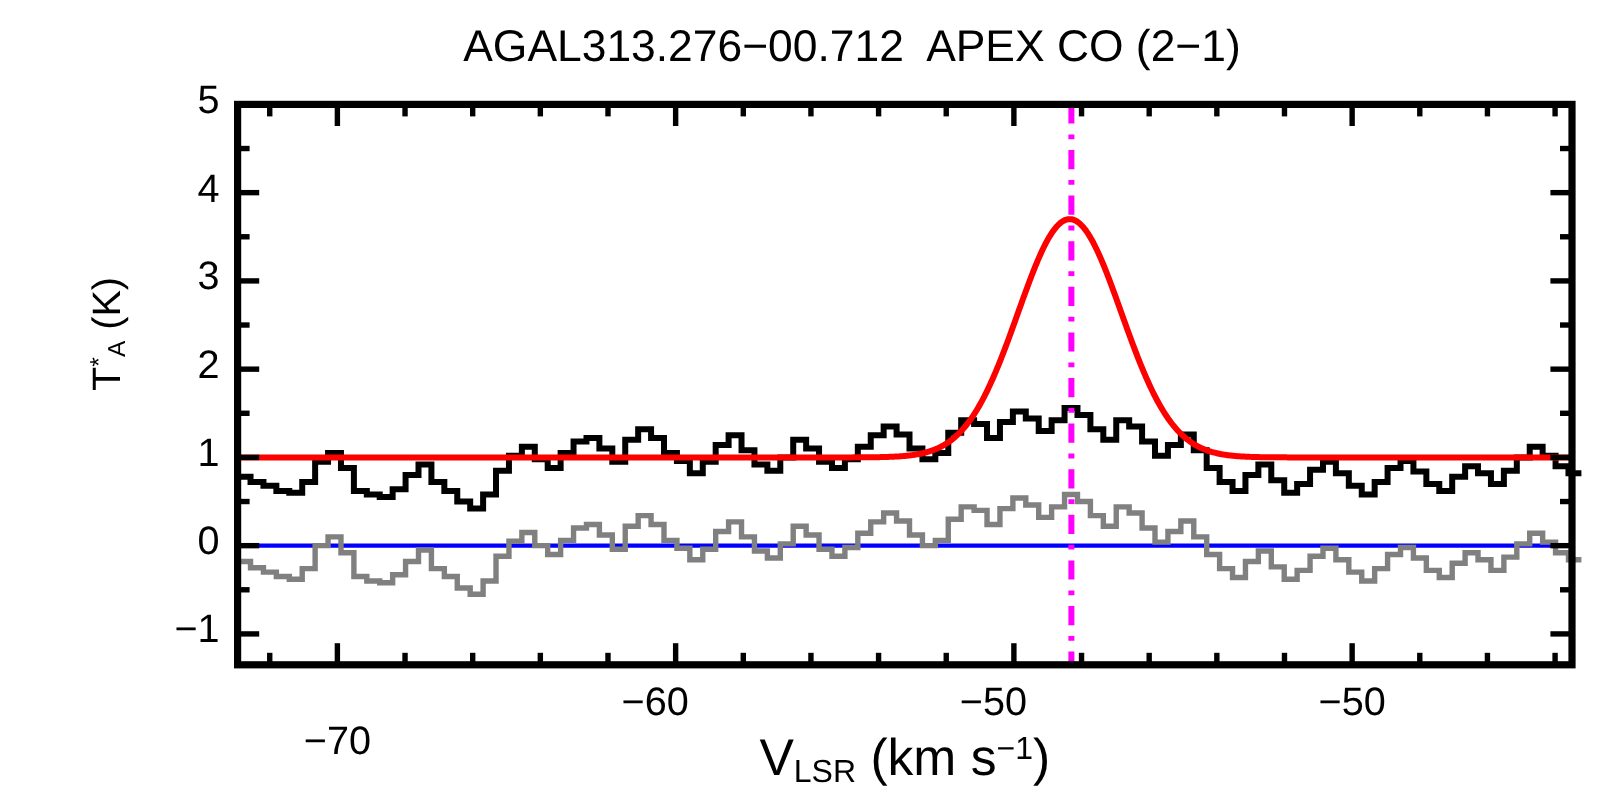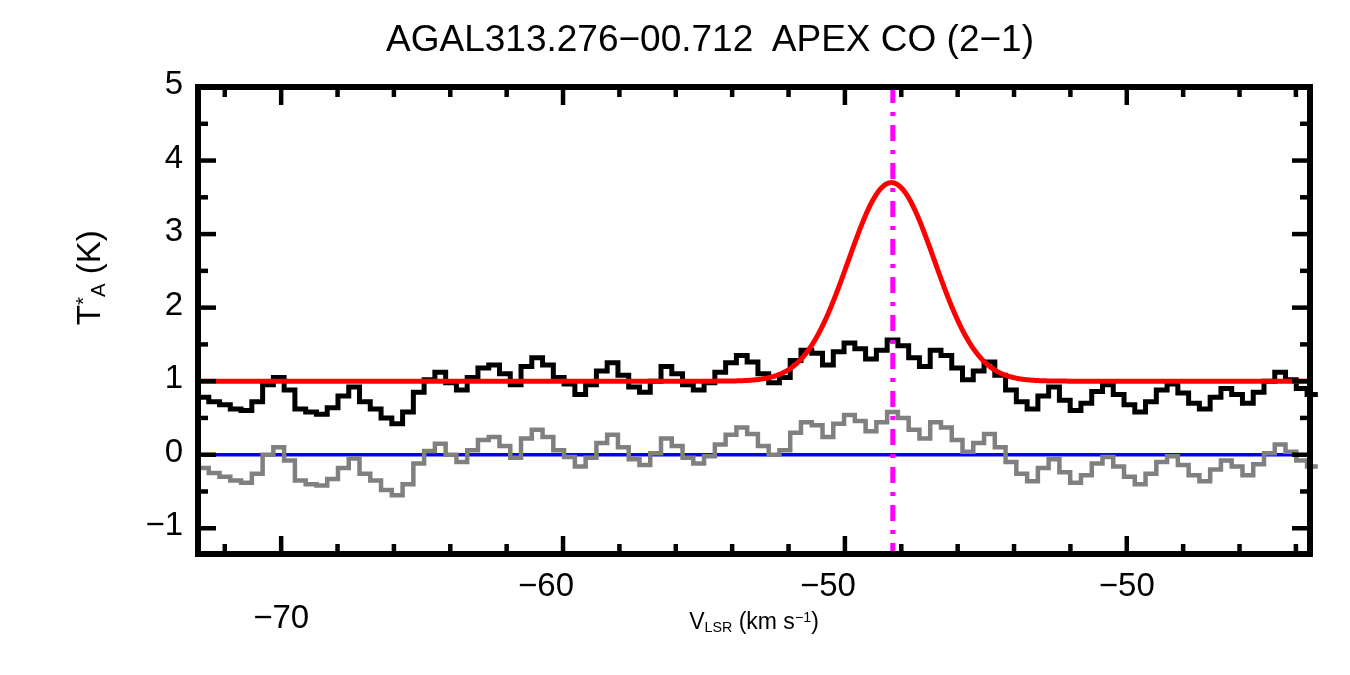--- a/index.html
+++ b/index.html
@@ -10,21 +10,21 @@
     position:absolute;left:0;top:18px;width:1340px;text-align:center;
     font-size:37px;letter-spacing:0px;white-space:pre;padding-left:40px;
   }
   #ylabel{
     position:absolute;left:-5px;top:258px;width:190px;text-align:center;
     transform:rotate(-90deg);transform-origin:center center;
     font-size:33px;white-space:pre;
   }
   #xlabel{
     position:absolute;left:198px;top:608px;width:1112px;text-align:center;
-    font-size:23px;white-space:pre;
+    font-size:43px;white-space:pre;
   }
   sub{font-size:0.62em;vertical-align:-0.22em;}
   sup{font-size:0.62em;vertical-align:0.52em;}
   .tick-lbl{position:absolute;font-size:33px;white-space:pre;}
   svg{position:absolute;left:0;top:0;}
 </style>
 </head>
 <body>
 
 <div id="root">

